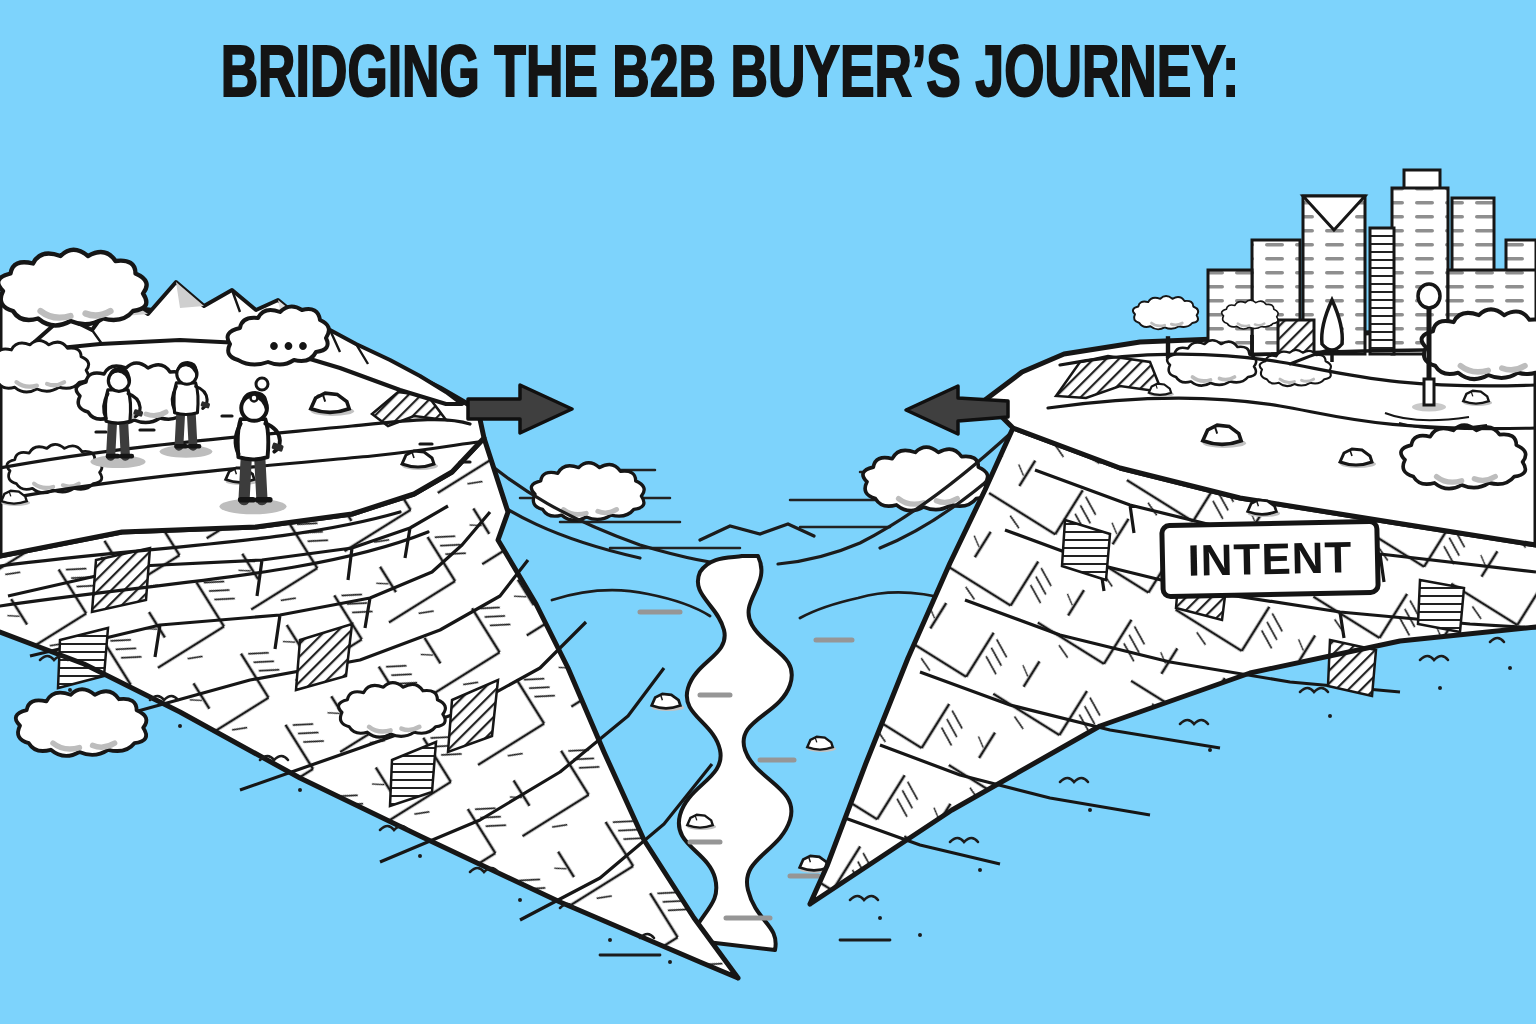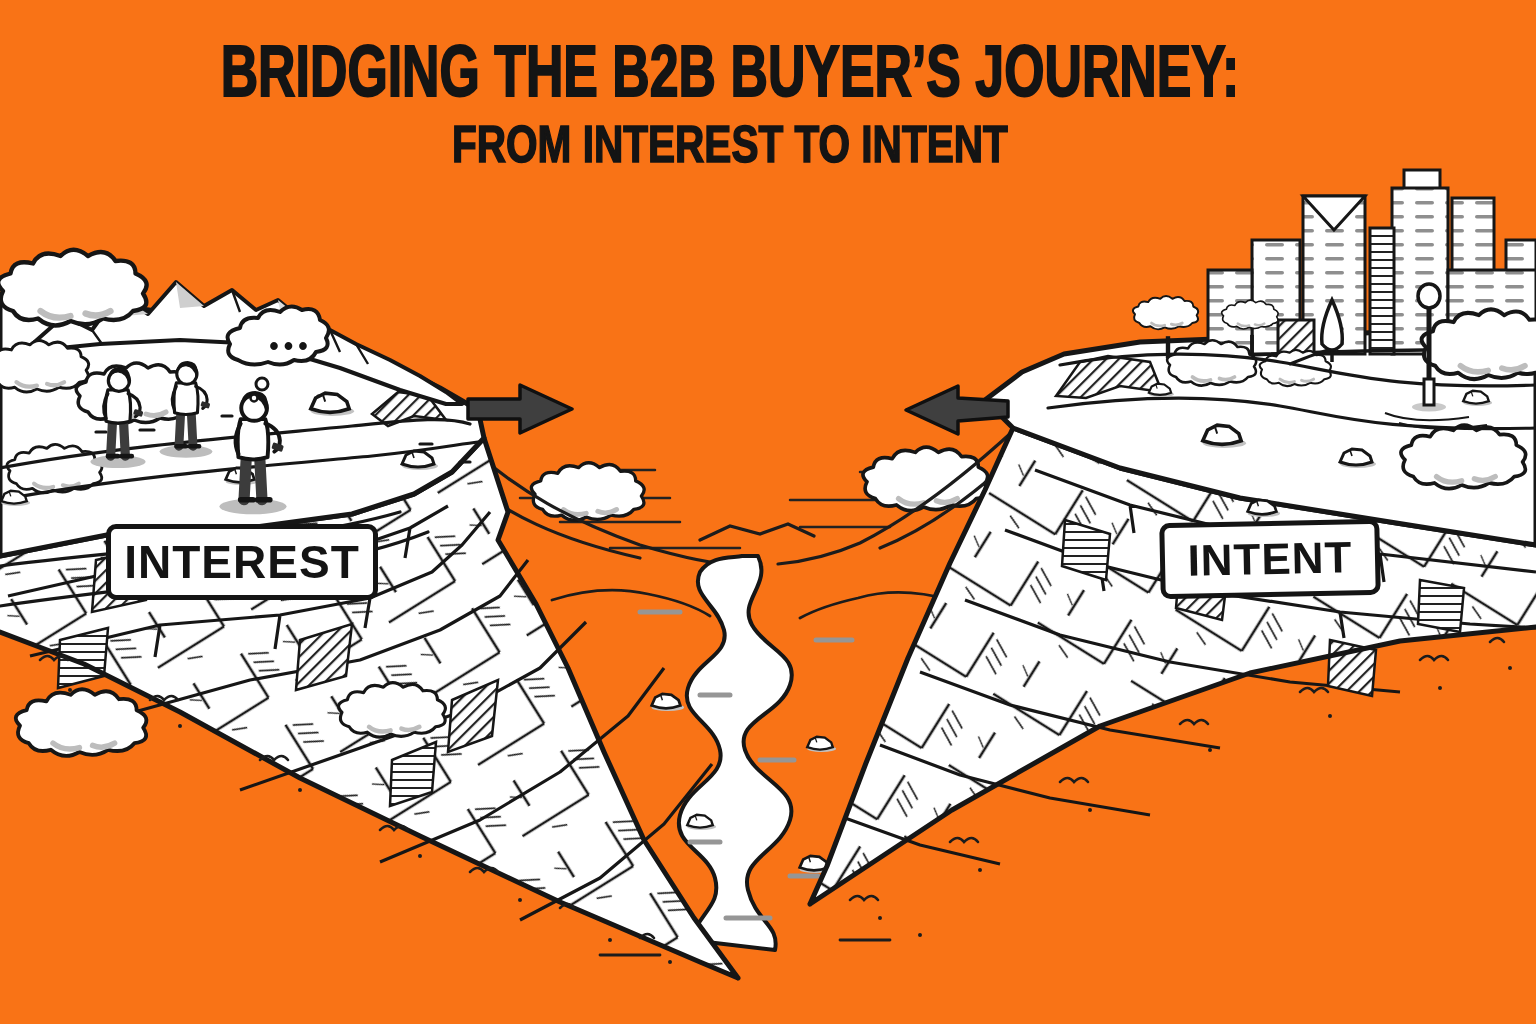--- a/index.html
+++ b/index.html
@@ -1,16 +1,16 @@
 <!DOCTYPE html>
 <html><head>
 <meta charset="utf-8">
 <style>
   html,body{margin:0;padding:0;background:#ffffff;}
-  #stage{position:relative;width:1536px;height:1024px;overflow:hidden;background:#f97316;
+  #stage{position:relative;width:1536px;height:1024px;overflow:hidden;background:#7dd3fc;
          font-family:"Liberation Sans",sans-serif;color:#161616;}
   svg{position:absolute;left:0;top:0;}
   .txt{position:absolute;white-space:nowrap;color:#141414;}
   #title-wrap{left:730px;top:30px;transform:translateX(-50%);text-align:center;}
   #title-line1{display:inline-block;font-size:72px;font-weight:700;letter-spacing:0px;
                transform:scaleX(.72);transform-origin:center;-webkit-text-stroke:2px #141414;}
   #title-line2{display:block;}
   #title-line2 span{display:inline-block;font-size:52px;font-weight:700;margin-top:2px;
                transform:scaleX(.78);transform-origin:center;-webkit-text-stroke:1.6px #141414;}
   #gap-label{left:700px;top:352px;transform:translateX(-50%);}
@@ -228,27 +228,23 @@
              M380,830 q8,-8 14,0 q8,-8 14,0 M470,872 q8,-8 14,0 q8,-8 14,0 M560,908 q8,-8 14,0 M640,938 q8,-8 14,0" fill="none" stroke="#1c1c1c" stroke-width="2.5" stroke-linecap="round"></path>
     <path d="M70,690 l0,0 M180,726 l0,0 M300,790 l0,0 M420,856 l0,0 M520,900 l0,0 M610,940 l0,0 M670,962 l0,0" stroke="#1c1c1c" stroke-width="4" stroke-linecap="round"></path>
   </g>
 
   <path d="M468,399 L520,399 520,385 572,409 520,433 520,419 468,419 Z" fill="#3f3f3f" stroke="#101010" stroke-width="3.5" stroke-linejoin="round"></path>
   <path d="M1008,401 L958,398 958,386 906,410 958,434 958,421 1008,417 Z" fill="#3f3f3f" stroke="#101010" stroke-width="3.5" stroke-linejoin="round"></path>
 </svg>
 
 <div id="title-wrap" class="txt">
   <span id="title-line1">BRIDGING THE B2B BUYER’S JOURNEY:</span>
-  <span id="title-line2"><span>FROM INTEREST TO INTENT</span></span>
 </div>
 
 
-<div id="sign-interest" class="sign txt">
-  <span>INTEREST</span>
-</div>
 
 <div id="sign-intent" class="sign txt">
   <span>INTENT</span>
 </div>
 
 <div id="thought-dots" class="txt">•••</div>
 
 </div>
 
 </body></html>

